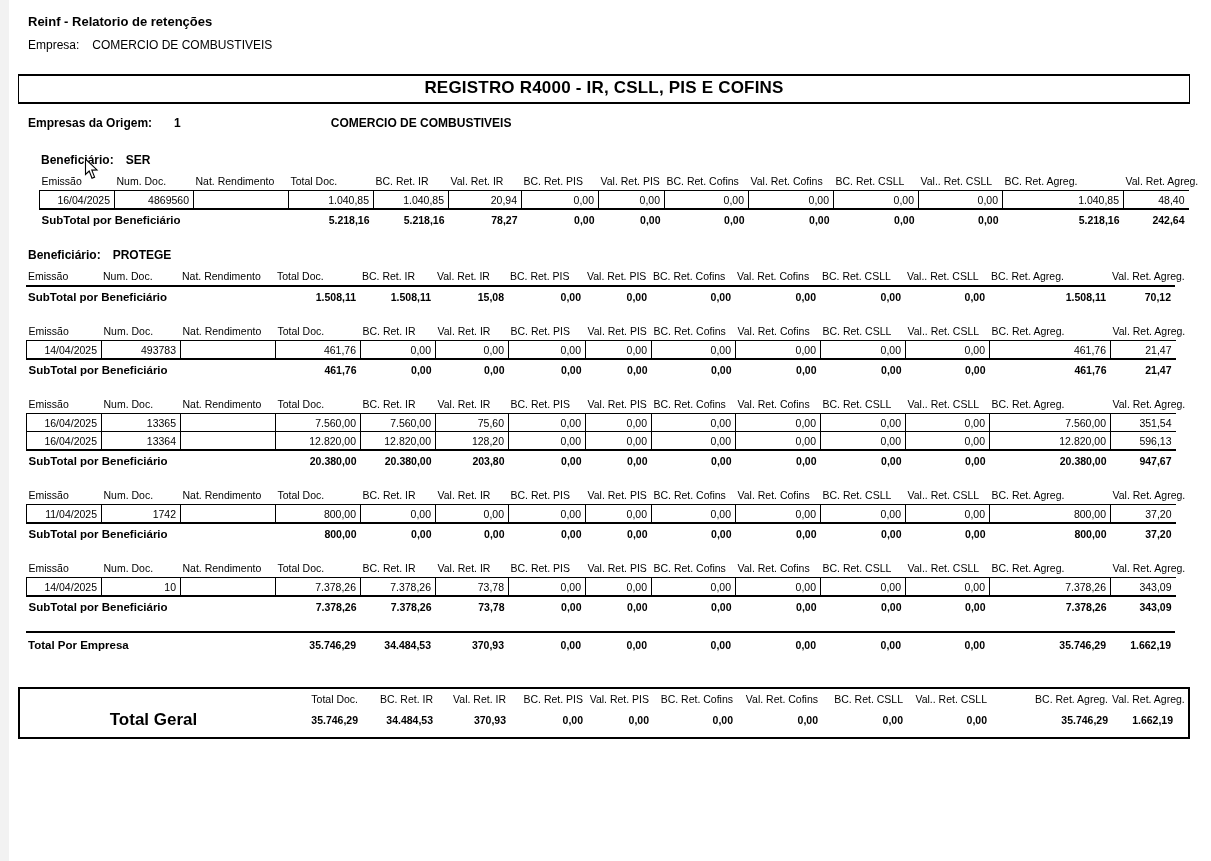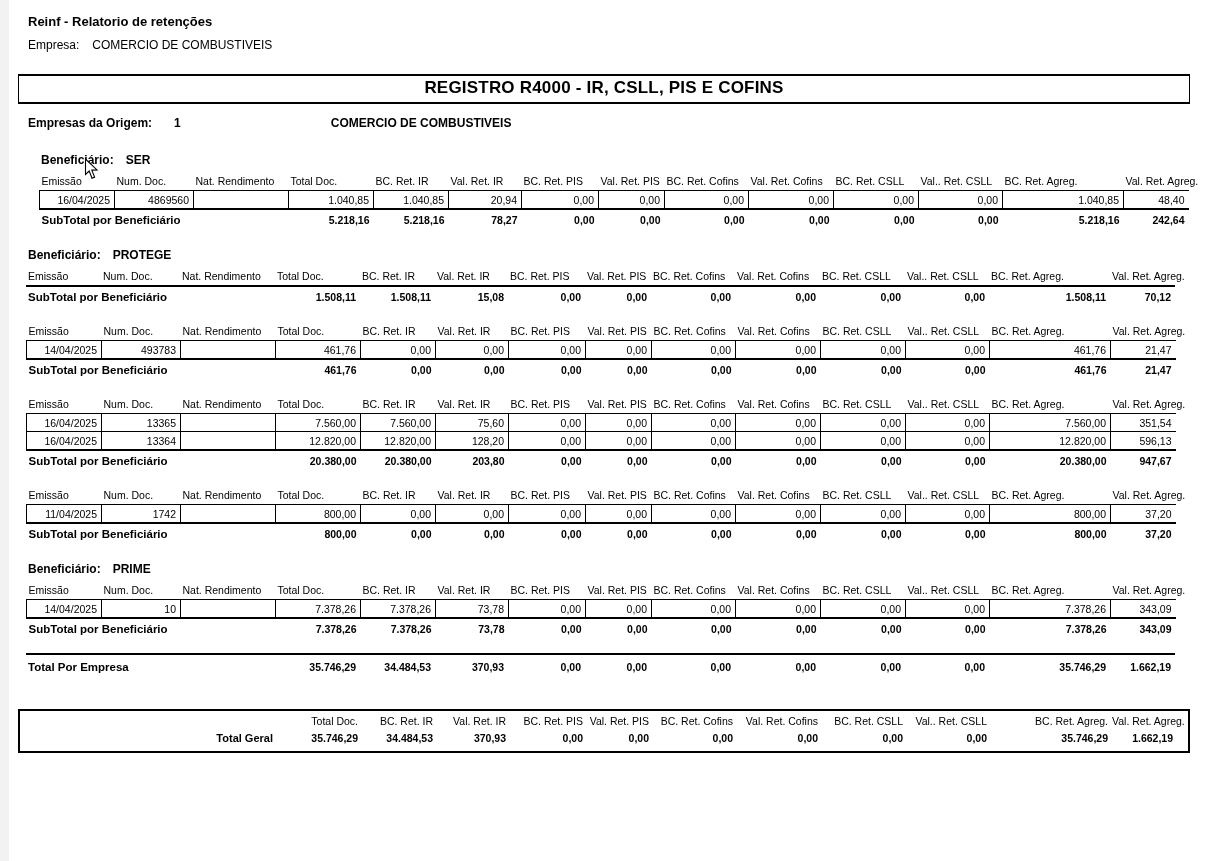--- a/index.html
+++ b/index.html
@@ -29,21 +29,21 @@
   tr.sub td{border:0;border-top:2px solid #000;font-weight:bold;text-align:right;padding:3px 4px 2px 0;height:14px;}
   tr.sub td.lbl{text-align:left;font-size:11.5px;padding-left:2px;}
   table.tot{margin-top:15px;}
   tr.totr td{border:0;border-top:2px solid #000;font-weight:bold;text-align:right;padding:5px 4px 4px 0;height:14px;}
   tr.totr td.lbl{text-align:left;font-size:11.5px;padding-left:2px;}
   .box{margin:31px 0 0 18px;width:1172px;border:2px solid #000;box-sizing:border-box;padding:4px 0 6px 8px;}
   .box table{border-collapse:collapse;table-layout:fixed;width:1149px;font-size:10.5px;}
   .box td{white-space:nowrap;}
   tr.bh td{text-align:right;padding:0 4px 2px 0;font-size:10.5px;}
   tr.bv td{font-weight:bold;text-align:right;padding:3px 4px 1px 0;}
-  tr.bv td.lbl{text-align:right;font-size:11px;padding-left:6px;}
+  tr.bv td.lbl{text-align:center;font-size:17px;padding-left:6px;}
   .cursor{position:absolute;left:84px;top:158px;}
 </style>
 </head>
 <body>
 
 <div class="edge-strip"></div>
 
 <div class="line1">Reinf - Relatorio de retenções</div>
 <div class="line2"><span>Empresa:</span><span class="val">COMERCIO DE COMBUSTIVEIS</span></div>
 
@@ -392,21 +392,20 @@
           <td>0,00</td>
           <td>0,00</td>
           <td>800,00</td>
           <td>37,20</td>
         </tr>
   </tbody>
     </table>
 </div>
 
 <div class="section">
-  <div class="sec-label"><span>Beneficiário:</span><span class="nm">PRIME</span></div>
   <table class="tbl">
     <colgroup>
         <col style="width:75px">
         <col style="width:79px">
         <col style="width:95px">
         <col style="width:85px">
         <col style="width:75px">
         <col style="width:73px">
         <col style="width:77px">
         <col style="width:66px">

